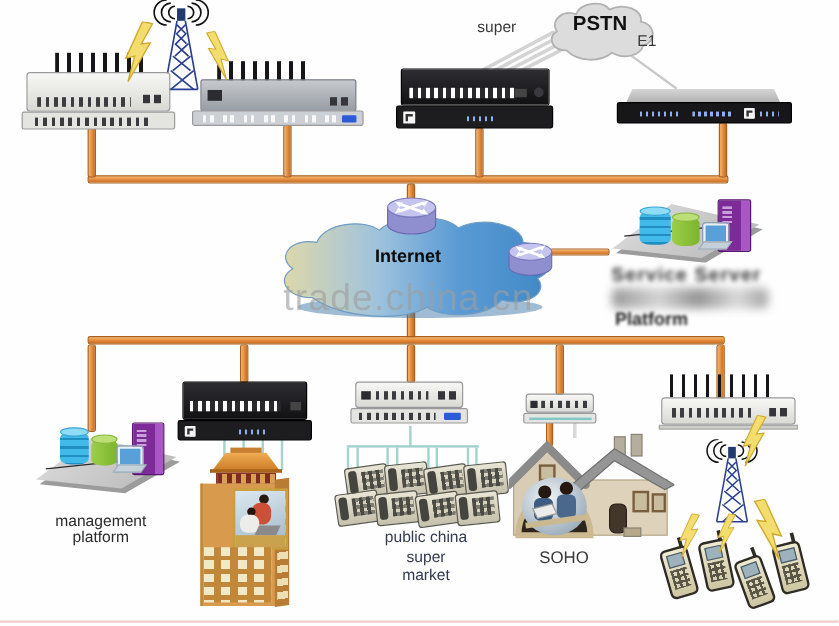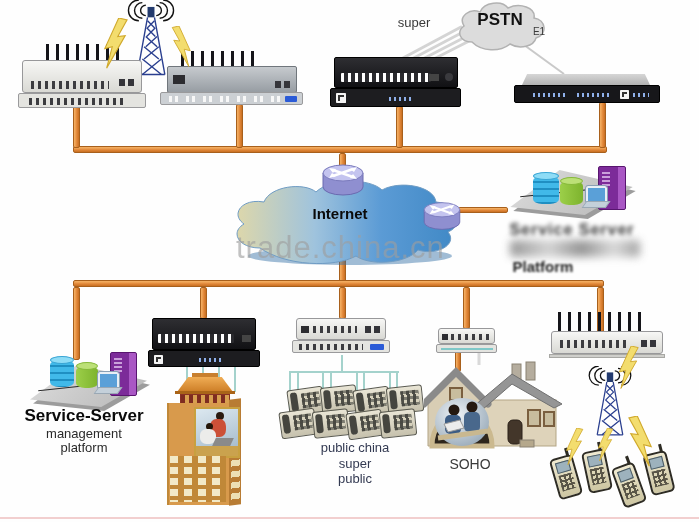--- a/index.html
+++ b/index.html
@@ -112,21 +112,21 @@
     </g>
     <line x1="520" y1="42" x2="564" y2="74" stroke="#c9c9c9" stroke-width="2"></line>
     <line x1="479" y1="351" x2="479" y2="365" stroke="#d9d9d9" stroke-width="3"></line>
   </svg>
 
   <svg class="svgabs" style="left:450px;top:0;" width="100" height="54" viewBox="0 0 100 54">
     <path d="M22,42 C10,42 6,32 14,26 C8,16 20,8 30,12 C34,2 52,0 58,8 C70,2 86,8 84,18 C96,20 98,34 86,38 C84,46 70,50 60,44 C50,52 32,52 22,42 Z" fill="#dcdcdc" stroke="#b2b2b2" stroke-width="1.5"></path>
   </svg>
   <div class="lbl" style="left:462px;top:10px;width:76px;font-size:17px;font-weight:bold;color:#111;">PSTN</div>
   <div class="lbl" style="left:388px;top:15px;width:52px;font-size:13px;color:#3a3a3a;">super</div>
-  <div class="lbl" style="left:524px;top:26px;width:30px;font-size:10px;color:#3a3a3a;">E1</div>
+  <div class="lbl" style="left:524px;top:26px;width:30px;font-size:13px;color:#3a3a3a;">E1</div>
 
   <svg class="svgabs" style="left:220px;top:170px;" width="254" height="98" viewBox="0 0 254 98">
     <defs>
       <linearGradient id="ig" x1="0" y1="0" x2="1" y2="0">
         <stop offset="0" stop-color="#ddd7ab"></stop>
           <stop offset="0.35" stop-color="#9fc3dd"></stop>
         <stop offset="0.65" stop-color="#5b9bd5"></stop>
           <stop offset="1" stop-color="#3f88c5"></stop>
       </linearGradient>
     </defs>
@@ -222,21 +222,20 @@
   <div class="lbl blur-soft" style="left:488px;top:258px;width:110px;font-size:15px;font-weight:bold;color:#222;">Platform</div>
 
   <div class="slab-sh" style="left:28px;top:366px;width:127px;height:47px;"></div>
   <div class="slab" style="left:25px;top:362px;width:127px;height:47px;"></div>
   <div class="conn-line" style="left:38px;top:386px;width:80px;transform:rotate(-6deg);"></div>
   <div class="srv" style="left:110px;top:352px;width:25px;height:42px;"></div>
   <div class="cyl cyl-blue" style="left:50px;top:360px;width:24px;height:27px;"></div>
   <div class="cyl cyl-green" style="left:76px;top:366px;width:22px;height:22px;"></div>
   <div class="pc-screen" style="left:98px;top:372px;width:17px;height:13px;"></div>
   <div class="pc-base" style="left:96px;top:387px;width:22px;height:5px;"></div>
-  <div class="lbl" style="left:14px;top:406px;width:140px;font-size:17px;font-weight:bold;color:#0a0a0a;">Service-Server</div>
   <div class="lbl" style="left:14px;top:440px;width:140px;font-size:13px;color:#2a2a2a;">platform</div>
   <div class="lbl" style="left:14px;top:426px;width:140px;font-size:13px;color:#2a2a2a;">management</div>
 
   <div class="dev body-black" style="left:152px;top:318px;width:104px;height:32px;">
     <div class="ports-light" style="left:5px;top:15px;width:76px;height:9px;"></div>
     <div style="position:absolute;right:4px;top:16px;width:9px;height:7px;background:#444;"></div>
   </div>
   <div class="dev body-black" style="left:148px;top:350px;width:112px;height:17px;background:#1d1d20;">
     <div class="logo-white" style="left:5px;top:4px;width:9px;height:9px;"></div>
     <div class="led-blue" style="left:50px;top:7px;width:22px;"></div>
@@ -298,21 +297,21 @@
   <div class="dphone" style="left:347px;top:411px;transform:rotate(-8deg);">
       <div class="handset"></div>
       <div class="keys"></div>
     </div>
   <div class="dphone" style="left:380px;top:410px;transform:rotate(-6deg);">
       <div class="handset"></div>
       <div class="keys"></div>
     </div>
   <div class="lbl" style="left:303px;top:440px;width:104px;font-size:13px;">
     <div>public china super</div>
-    <div>public</div>
+    <div>market</div>
   </div>
 
   <div class="dev body-white" style="left:438px;top:328px;width:57px;height:16px;">
     <div style="position:absolute;left:3px;top:5px;width:6px;height:6px;background:#2c2c30;"></div>
     <div class="ports-dark" style="left:12px;top:5px;width:40px;height:6px;"></div>
   </div>
   <div class="dev strip-white" style="left:436px;top:344px;width:61px;height:9px;">
     <div style="position:absolute;left:4px;top:3px;width:52px;height:2px;background:#7fc8c8;"></div>
   </div>
 

